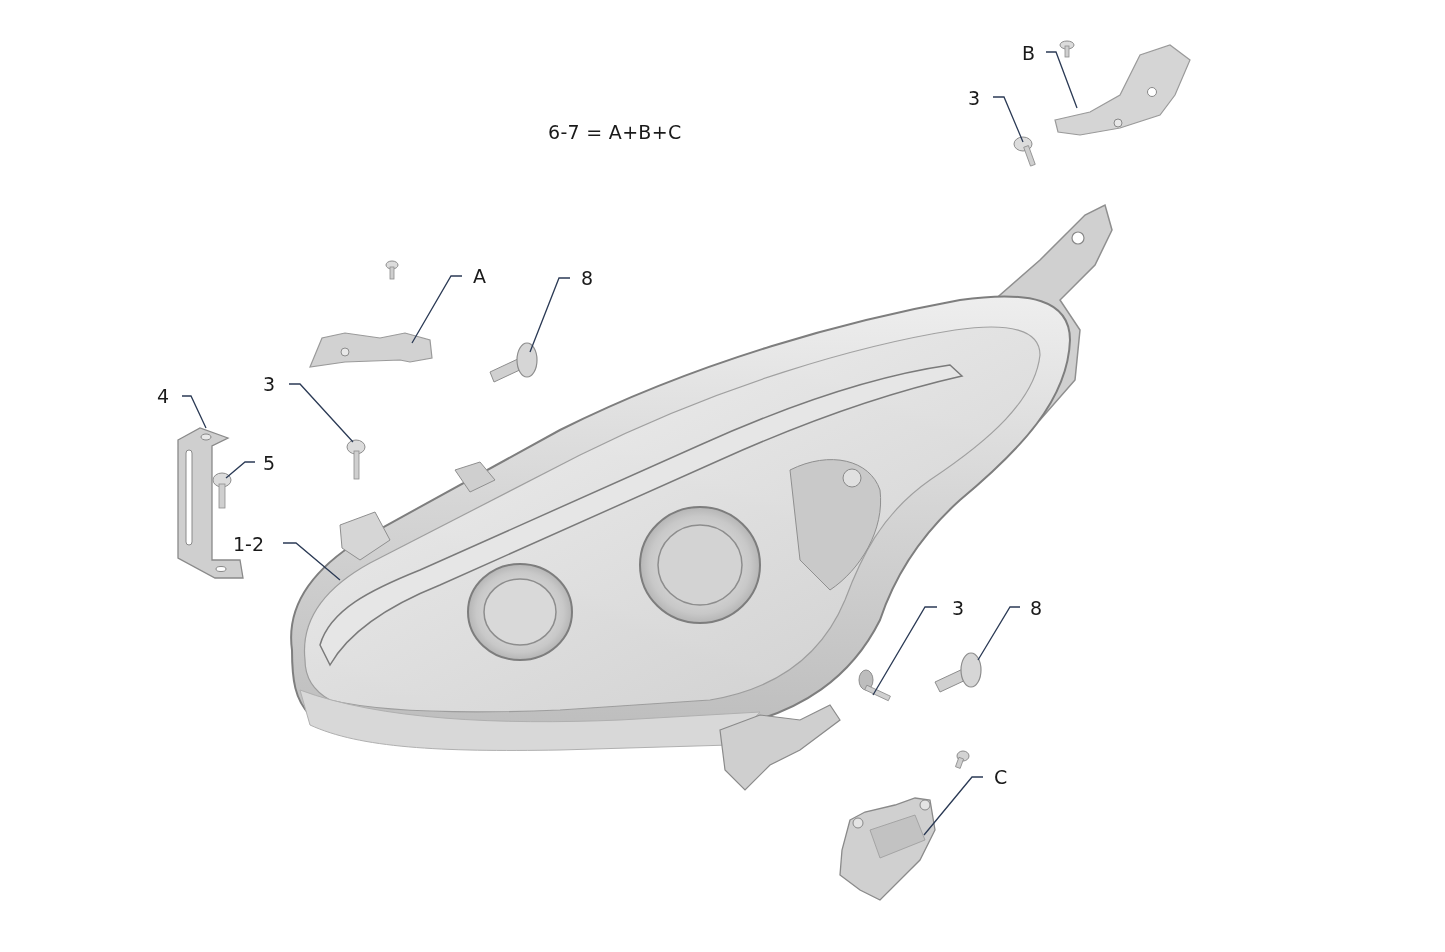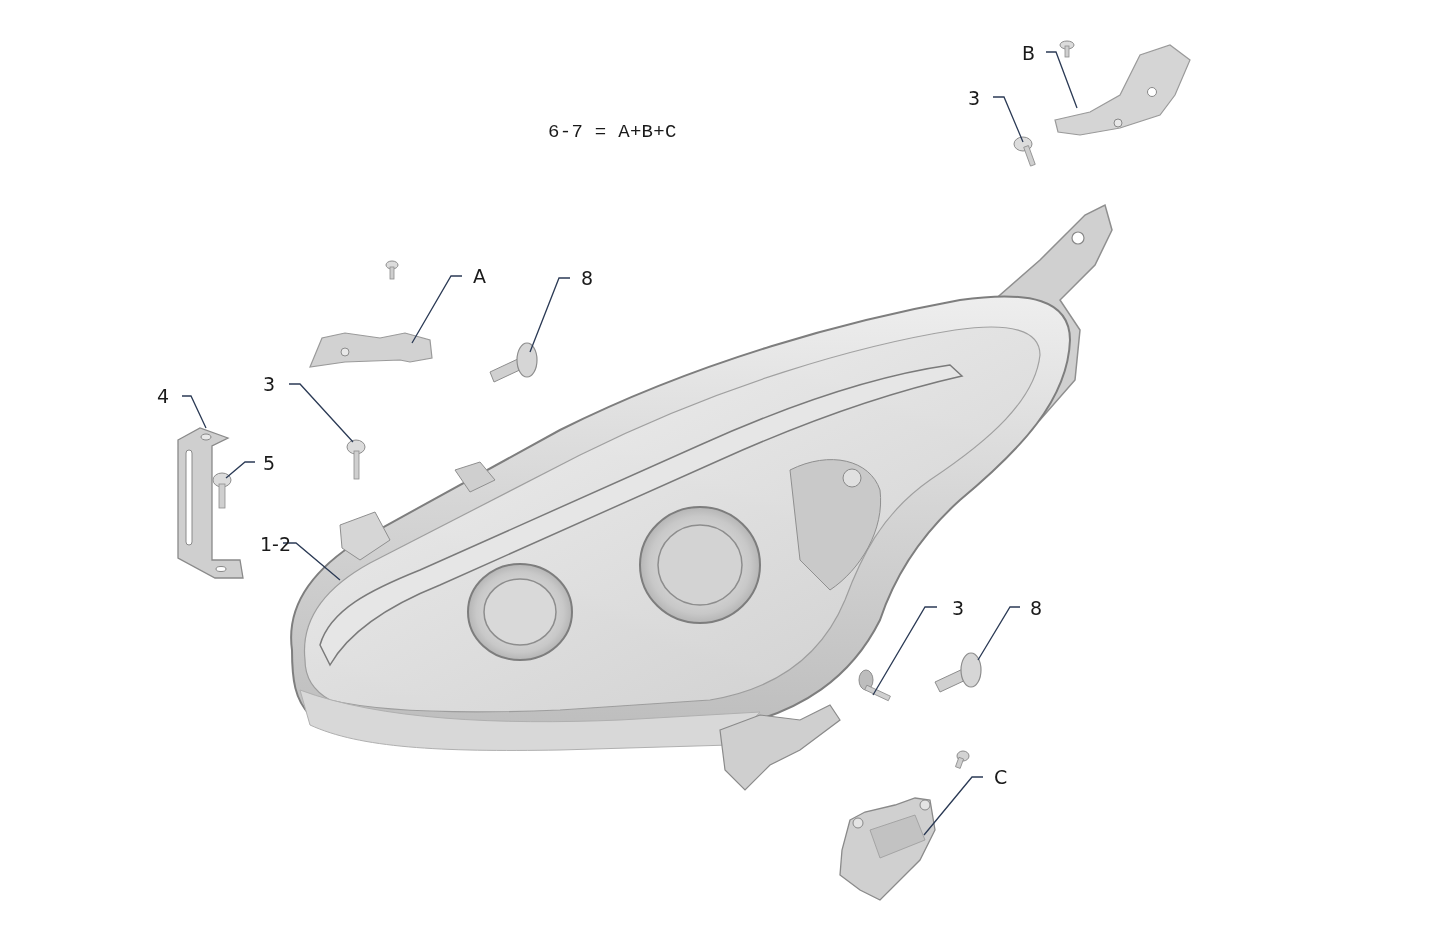--- a/index.html
+++ b/index.html
@@ -1,20 +1,20 @@
 <!DOCTYPE html>
 <html><head>
 <meta charset="utf-8">
 <style>
   html, body { margin: 0; padding: 0; background: #ffffff; }
   body { width: 1445px; height: 952px; position: relative; overflow: hidden;
          font-family: "DejaVu Sans", "Liberation Sans", sans-serif; }
   #diagram { position: absolute; left: 0; top: 0; width: 1445px; height: 952px; }
   .label { position: absolute; font-size: 19px; color: #1a1a1a; line-height: 1; white-space: nowrap; }
-  .formula { position: absolute; left: 548px; top: 121px; font-size: 19px; color: #1a1a1a; letter-spacing: 0.3px; font-family: Liberation Mono, monospace; }
+  .formula { position: absolute; left: 548px; top: 121px; font-size: 19px; color: #1a1a1a; letter-spacing: 0.3px; }
 </style>
 </head>
 <body>
 
 <div id="diagram">
   <svg width="1445" height="952" viewBox="0 0 1445 952" xmlns="http://www.w3.org/2000/svg">
     <defs>
       <linearGradient id="gBody" x1="0" y1="0" x2="0" y2="1">
         <stop offset="0" stop-color="#eeeeee"></stop>
         <stop offset="0.5" stop-color="#d4d4d4"></stop>
@@ -149,17 +149,17 @@
 
   <div class="formula">6-7 = A+B+C</div>
 
   <div class="label" style="left:1022px;top:44px;">B</div>
   <div class="label" style="left:968px;top:89px;">3</div>
   <div class="label" style="left:473px;top:267px;">A</div>
   <div class="label" style="left:581px;top:269px;">8</div>
   <div class="label" style="left:157px;top:387px;">4</div>
   <div class="label" style="left:263px;top:375px;">3</div>
   <div class="label" style="left:263px;top:454px;">5</div>
-  <div class="label" style="left:260px;top:535px;">1-2</div>
+  <div class="label" style="left:233px;top:535px;">1-2</div>
   <div class="label" style="left:952px;top:599px;">3</div>
   <div class="label" style="left:1030px;top:599px;">8</div>
   <div class="label" style="left:994px;top:768px;">C</div>
 </div>
 
 </body></html>

